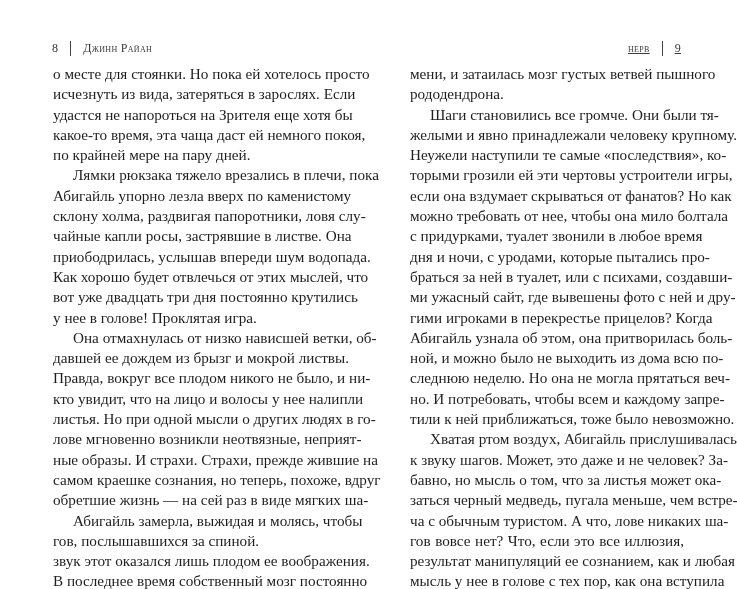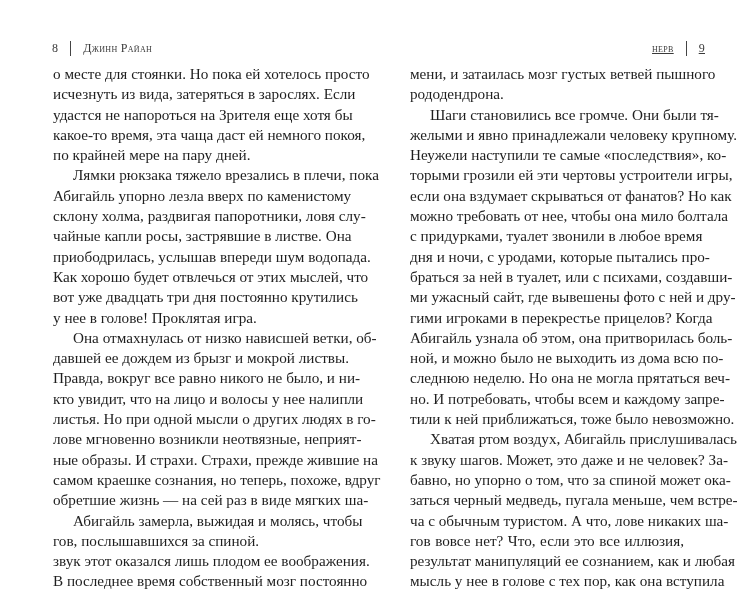--- a/index.html
+++ b/index.html
@@ -32,21 +32,21 @@
       position: absolute;
       top: 40px;
       font-size: 11px;
       color: #3a3a3a;
       display: flex;
       align-items: center;
       height: 16px;
       letter-spacing: 0.3px;
     }
     .page-left .running-head { left: 52px; }
-    .page-right .running-head { right: 32px; text-decoration: underline; }
+    .page-right .running-head { right: 56px; text-decoration: underline; }
     .folio { font-size: 12px; }
     .head-sep {
       display: inline-block;
       width: 1px;
       height: 15px;
       background: #444;
       margin: 0 12px;
     }
     .head-title {
       font-variant: small-caps;
@@ -96,21 +96,21 @@
         <span class="line indent"><span>Лямки рюкзака тяжело врезались в плечи, пока</span></span>
         <span class="line"><span>Абигайль упорно лезла вверх по каменистому</span></span>
         <span class="line"><span>склону холма, раздвигая папоротники, ловя слу-</span></span>
         <span class="line"><span>чайные капли росы, застрявшие в листве. Она</span></span>
         <span class="line"><span>приободрилась, услышав впереди шум водопада.</span></span>
         <span class="line"><span>Как хорошо будет отвлечься от этих мыслей, что</span></span>
         <span class="line"><span>вот уже двадцать три дня постоянно крутились</span></span>
         <span class="line last"><span>у нее в голове! Проклятая игра.</span></span>
         <span class="line indent"><span>Она отмахнулась от низко нависшей ветки, об-</span></span>
         <span class="line"><span>давшей ее дождем из брызг и мокрой листвы.</span></span>
-        <span class="line"><span>Правда, вокруг все равно никого не было, и ни-</span></span>
+        <span class="line"><span>Правда, вокруг все плодом никого не было, и ни-</span></span>
         <span class="line"><span>кто увидит, что на лицо и волосы у нее налипли</span></span>
         <span class="line"><span>листья. Но при одной мысли о других людях в го-</span></span>
         <span class="line"><span>лове мгновенно возникли неотвязные, неприят-</span></span>
         <span class="line"><span>ные образы. И страхи. Страхи, прежде жившие на</span></span>
         <span class="line"><span>самом краешке сознания, но теперь, похоже, вдруг</span></span>
         <span class="line"><span>обретшие жизнь — на сей раз в виде мягких ша-</span></span>
         <span class="line indent"><span>Абигайль замерла, выжидая и молясь, чтобы</span></span>
         <span class="line last"><span>гов, послышавшихся за спиной.</span></span>
         <span class="line"><span>звук этот оказался лишь плодом ее воображения.</span></span>
         <span class="line"><span>В последнее время собственный мозг постоянно</span></span>
@@ -137,21 +137,21 @@
         <span class="line"><span>браться за ней в туалет, или с психами, создавши-</span></span>
         <span class="line"><span>ми ужасный сайт, где вывешены фото с ней и дру-</span></span>
         <span class="line"><span>гими игроками в перекрестье прицелов? Когда</span></span>
         <span class="line"><span>Абигайль узнала об этом, она притворилась боль-</span></span>
         <span class="line"><span>ной, и можно было не выходить из дома всю по-</span></span>
         <span class="line"><span>следнюю неделю. Но она не могла прятаться веч-</span></span>
         <span class="line"><span>но. И потребовать, чтобы всем и каждому запре-</span></span>
         <span class="line last"><span>тили к ней приближаться, тоже было невозможно.</span></span>
         <span class="line indent"><span>Хватая ртом воздух, Абигайль прислушивалась</span></span>
         <span class="line"><span>к звуку шагов. Может, это даже и не человек? За-</span></span>
-        <span class="line"><span>бавно, но упорно о том, что за спиной может ока-</span></span>
+        <span class="line"><span>бавно, но мысль о том, что за листья может ока-</span></span>
         <span class="line"><span>заться черный медведь, пугала меньше, чем встре-</span></span>
         <span class="line"><span>ча с обычным туристом. А что, лове никаких ша-</span></span>
         <span class="line"><span>гов вовсе нет? Что, если это все иллюзия,</span></span>
         <span class="line"><span>результат манипуляций ее сознанием, как и любая</span></span>
         <span class="line"><span>мысль у нее в голове с тех пор, как она вступила</span></span>
       </div>
   </div>
 
 </div>
 

